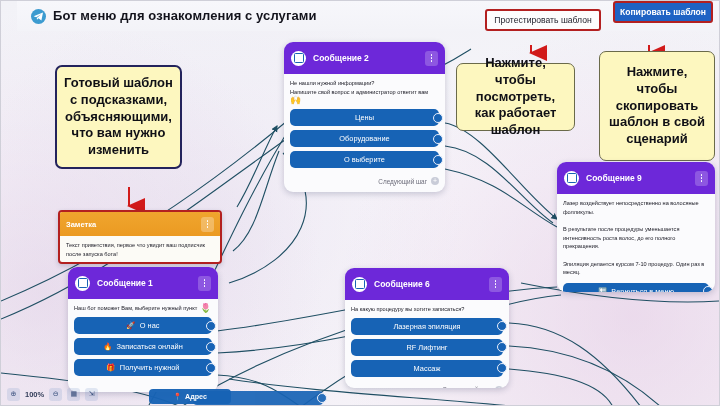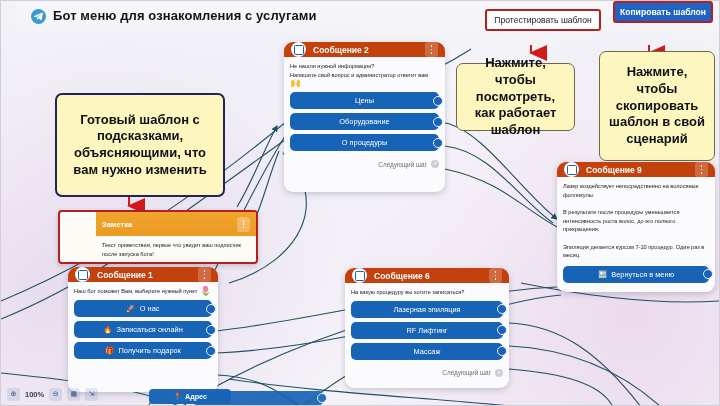--- a/index.html
+++ b/index.html
@@ -37,21 +37,21 @@
   
   #wires{position:absolute;left:0;top:0;width:720px;height:406px;pointer-events:none;}
 
   
   .card{
     position:absolute;background:#fbfbfd;border-radius:9px;
     box-shadow:0 2px 6px rgba(30,40,80,.22);
     overflow:hidden;
   }
   .card-head{
-    height:15px;background:#c2410c;display:flex;align-items:center;
+    height:32px;background:#6d28d9;display:flex;align-items:center;
     padding:0 7px;box-sizing:border-box;
   }
   .head-ico{
     width:15px;height:15px;border-radius:50%;background:#ffffff;
     display:flex;align-items:center;justify-content:center;flex:0 0 auto;
   }
   .head-ico i{
     display:block;width:8px;height:8px;border:1.3px solid #1763b5;border-radius:1.5px;
   }
   .head-title{
@@ -188,21 +188,21 @@
 
     <path d="M128,186 L128,205" stroke="#d11a1a" stroke-width="2" fill="none" marker-end="url(#ahr)"></path>
 
     <path d="M530,44 L530,52" stroke="#d11a1a" stroke-width="2" fill="none" marker-end="url(#ahr)"></path>
     <path d="M648,44 L648,52" stroke="#d11a1a" stroke-width="2" fill="none" marker-end="url(#ahr)"></path>
   </svg>
 
   <div class="topbtn ghost" style="left:484px;top:8px;width:116px;height:22px;">Протестировать шаблон</div>
   <div class="topbtn primary" style="left:612px;top:0;width:100px;height:22px;">Копировать шаблон</div>
 
-  <div class="callout navy" style="left:54px;top:92px;width:170px;height:104px;font-size:13px;">Готовый шаблон с подсказками, объясняющими, что вам нужно изменить</div>
+  <div class="callout navy" style="left:54px;top:64px;width:127px;height:104px;font-size:13px;">Готовый шаблон с подсказками, объясняющими, что вам нужно изменить</div>
   <div class="callout plain" style="left:455px;top:62px;width:119px;height:68px;font-size:13px;">Нажмите, чтобы посмотреть, как работает шаблон</div>
   <div class="callout plain" style="left:598px;top:50px;width:116px;height:110px;font-size:13px;">Нажмите, чтобы скопировать шаблон в свой сценарий</div>
 
   <div class="card" style="left:283px;top:41px;width:161px;height:150px;">
     <div class="card-head">
       <span class="head-ico">
           <i></i>
         </span>
       <span class="head-title">Сообщение 2</span>
       <span class="kebab">
@@ -217,21 +217,21 @@
       <div class="msg-emoji">🙌</div>
       <div class="btn-row">
         <span>Цены</span>
         <span class="port"></span>
       </div>
       <div class="btn-row">
         <span>Оборудование</span>
         <span class="port"></span>
       </div>
       <div class="btn-row">
-        <span>О процедуры</span>
+        <span>О выберите</span>
         <span class="port"></span>
       </div>
     </div>
     <div class="next-step">
       <span>Следующий шаг</span>
       <span class="plus">+</span>
     </div>
   </div>
 
   <div class="card" style="left:556px;top:161px;width:158px;height:130px;">
@@ -254,21 +254,21 @@
 Эпиляция делается курсом 7-10 процедур. Один раз в месяц.</div>
       <div class="btn-row" style="margin-top:6px;">
         <span class="bico">🔙</span>
         <span>Вернуться в меню</span>
         <span class="port"></span>
       </div>
     </div>
 
   </div>
 
-  <div class="note" style="left:57px;top:209px;width:160px;height:50px;padding-left:36px;">
+  <div class="note" style="left:57px;top:209px;width:160px;height:50px;">
     <div class="note-head">
       <span class="note-title">Заметка</span>
       <span class="kebab" style="margin-left:auto;">
           <s></s>
           <s></s>
           <s></s>
         </span>
     </div>
     <div class="note-body">Текст приветствия, первое что увидит ваш подписчик после запуска бота!</div>
   </div>
@@ -295,21 +295,21 @@
         <span>О нас</span>
         <span class="port"></span>
       </div>
       <div class="btn-row">
         <span class="bico">🔥</span>
         <span>Записаться онлайн</span>
         <span class="port"></span>
       </div>
       <div class="btn-row">
         <span class="bico">🎁</span>
-        <span>Получить подарок</span>
+        <span>Получить нужной</span>
         <span class="port"></span>
       </div>
     </div>
   </div>
 
   <div class="card" style="left:344px;top:267px;width:164px;height:120px;">
     <div class="card-head">
       <span class="head-ico">
           <i></i>
         </span>

